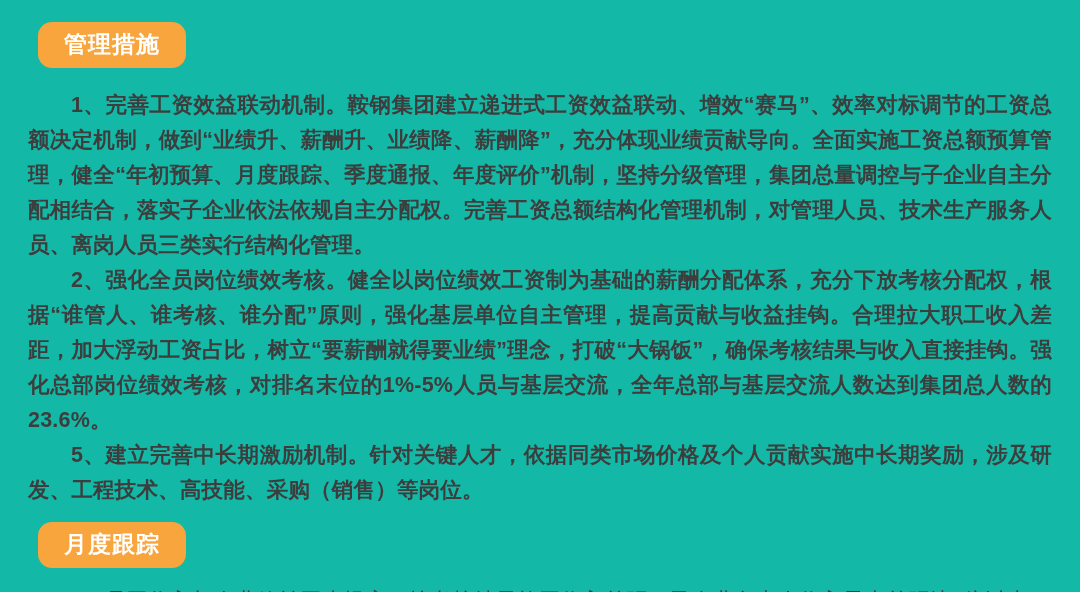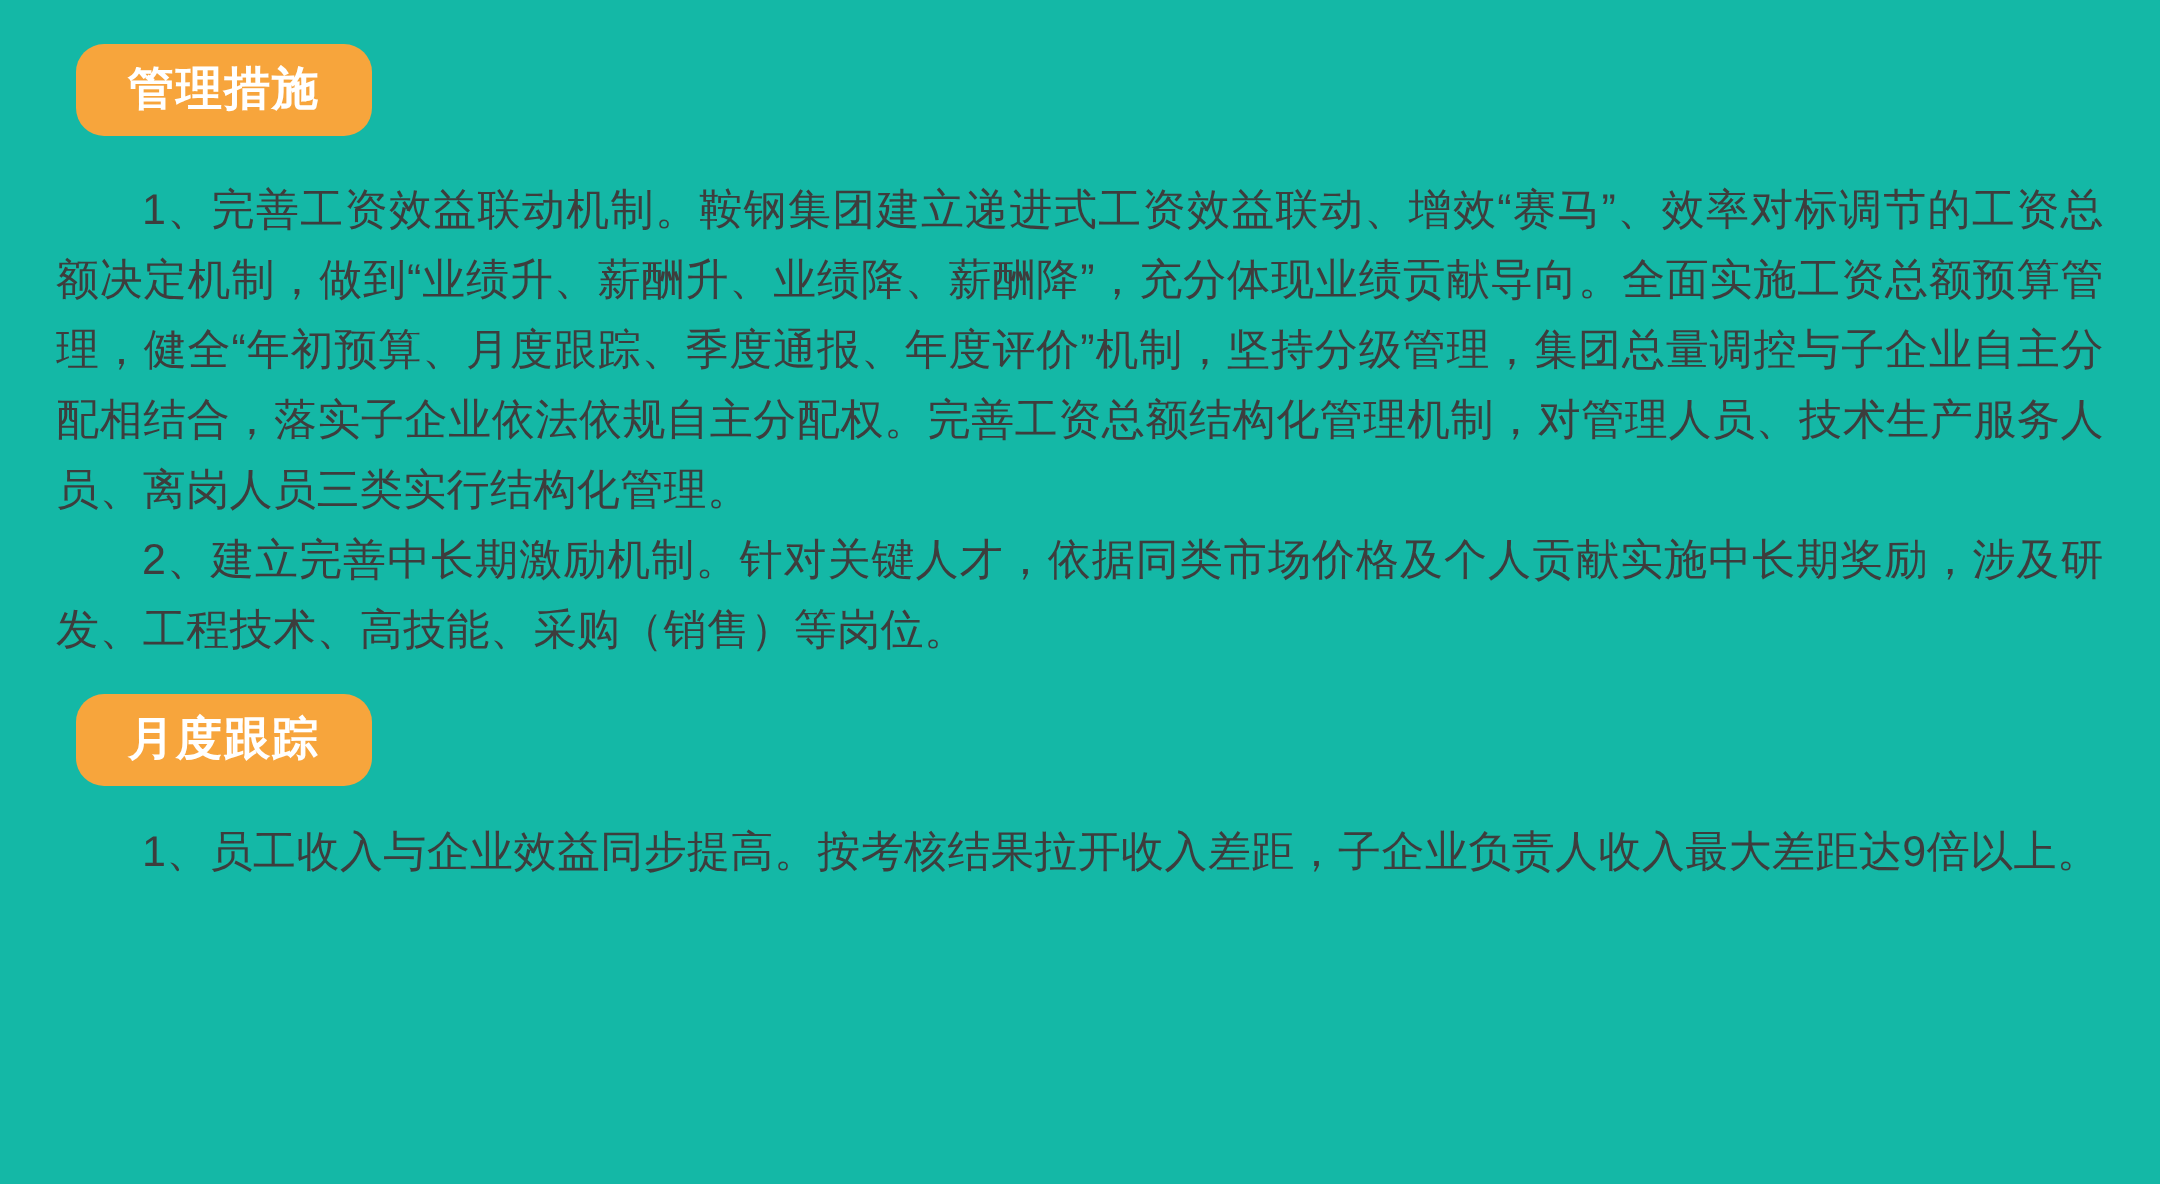--- a/index.html
+++ b/index.html
@@ -27,42 +27,43 @@
     padding: 11px 26px 12px 26px;
     border-radius: 14px;
     margin-left: 38px;
     letter-spacing: 1px;
   }
   .badge.first { margin-top: 2px; }
   .badge.second { margin-top: 14px; }
   .content {
     margin: 0 28px;
   }
-  .content.first { margin-top: 20px; }
+  .content.first { margin-top: 20px; font-weight: bold; }
   .content.second { margin-top: 16px; }
   .para {
     font-size: 21.5px;
     line-height: 35px;
     color: #3d3d3d;
     text-align: justify;
     text-indent: 2em;
     margin: 0;
     letter-spacing: 0.2px;
   }
 </style>
 </head>
 <body>
 
 <div class="page">
 
   <div class="badge first">管理措施</div>
 
   <div class="content first">
     <p class="para">1、完善工资效益联动机制。鞍钢集团建立递进式工资效益联动、增效“赛马”、效率对标调节的工资总额决定机制，做到“业绩升、薪酬升、业绩降、薪酬降”，充分体现业绩贡献导向。全面实施工资总额预算管理，健全“年初预算、月度跟踪、季度通报、年度评价”机制，坚持分级管理，集团总量调控与子企业自主分配相结合，落实子企业依法依规自主分配权。完善工资总额结构化管理机制，对管理人员、技术生产服务人员、离岗人员三类实行结构化管理。</p>
-    <p class="para">2、建立完善中长期激励机制。针对关键人才，依据同类市场价格及个人贡献实施中长期奖励，涉及研发、工程技术、高技能、采购（销售）等岗位。</p>
+    <p class="para">2、强化全员岗位绩效考核。健全以岗位绩效工资制为基础的薪酬分配体系，充分下放考核分配权，根据“谁管人、谁考核、谁分配”原则，强化基层单位自主管理，提高贡献与收益挂钩。合理拉大职工收入差距，加大浮动工资占比，树立“要薪酬就得要业绩”理念，打破“大锅饭”，确保考核结果与收入直接挂钩。强化总部岗位绩效考核，对排名末位的1%-5%人员与基层交流，全年总部与基层交流人数达到集团总人数的23.6%。</p>
+    <p class="para">5、建立完善中长期激励机制。针对关键人才，依据同类市场价格及个人贡献实施中长期奖励，涉及研发、工程技术、高技能、采购（销售）等岗位。</p>
   </div>
 
   <div class="badge second">月度跟踪</div>
 
   <div class="content second">
     <p class="para">1、员工收入与企业效益同步提高。按考核结果拉开收入差距，子企业负责人收入最大差距达9倍以上。</p>
 
   </div>
 
 </div>

